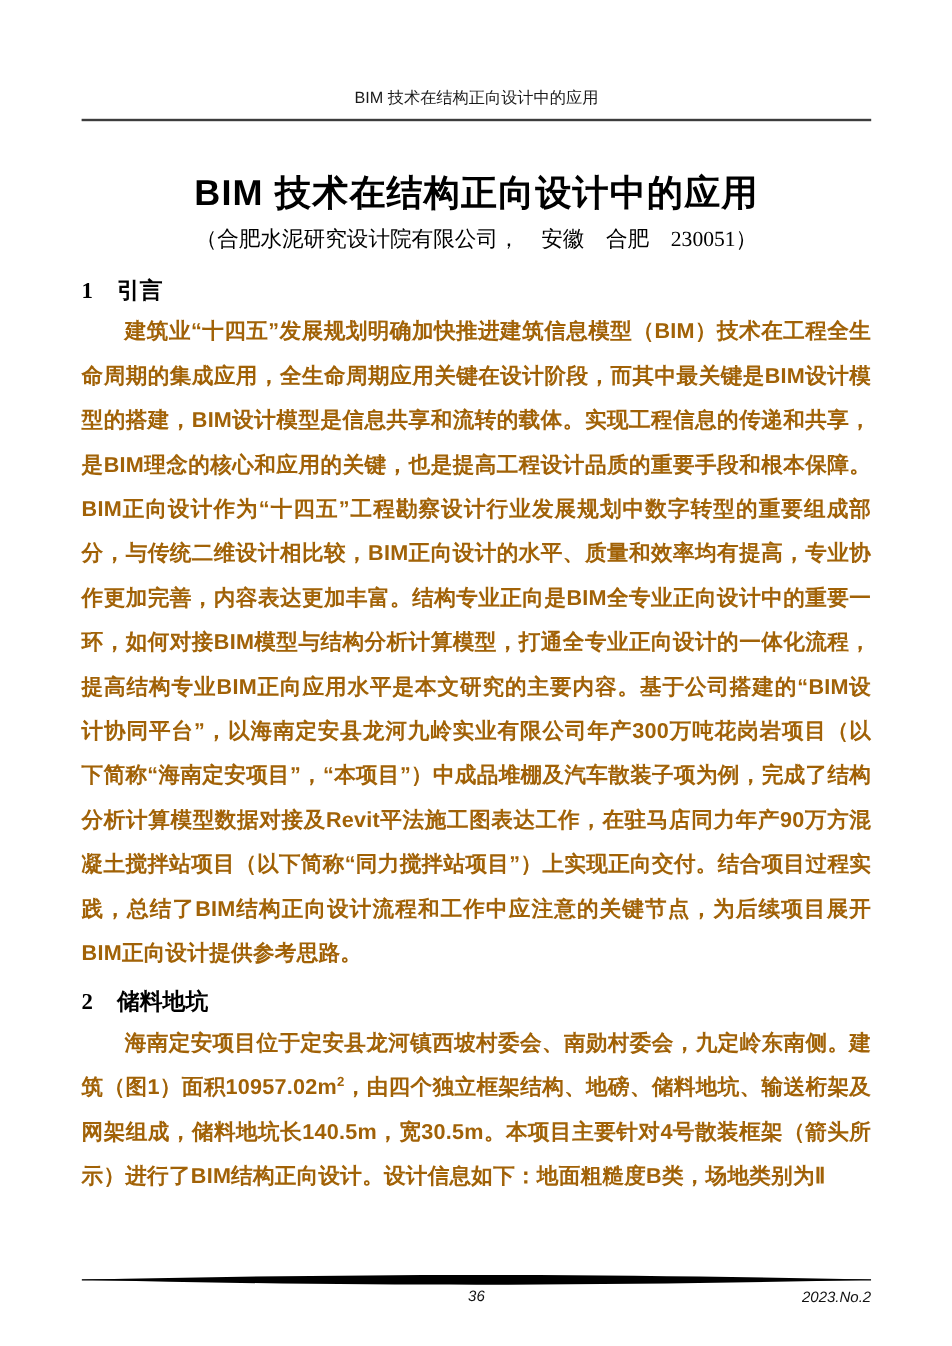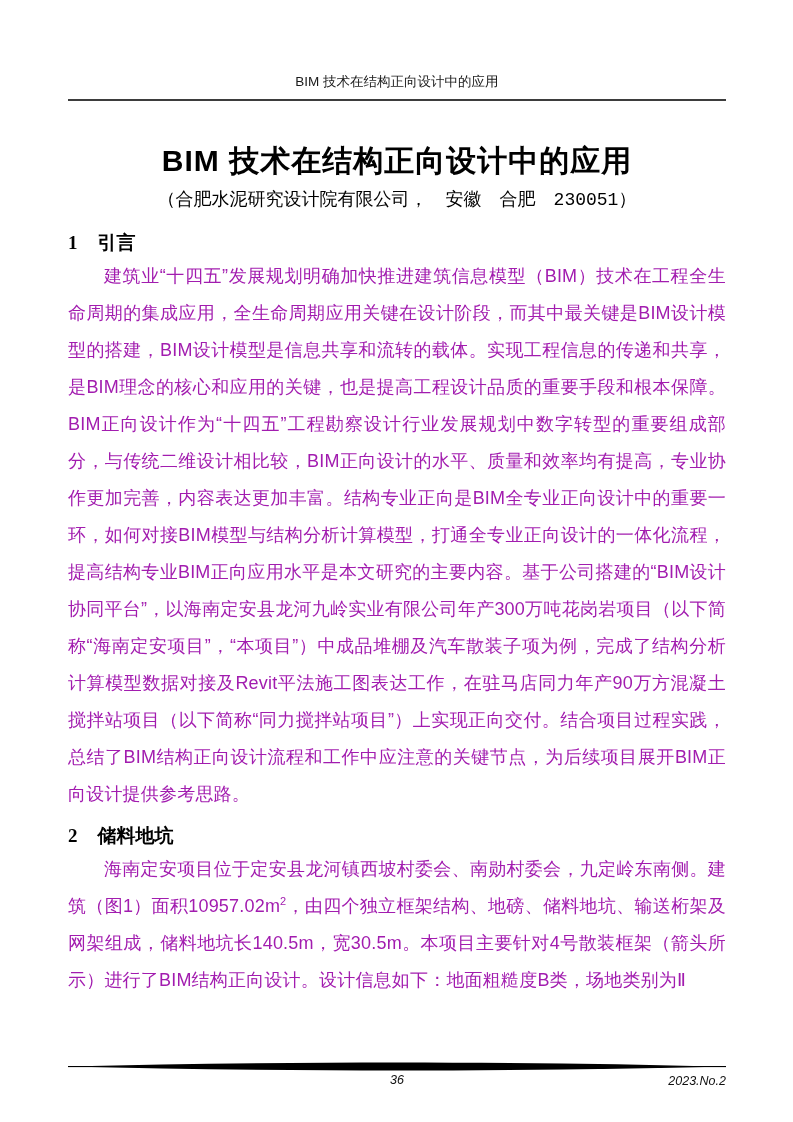--- a/index.html
+++ b/index.html
@@ -40,43 +40,44 @@
     margin-top: 19px;
     text-align: center;
     font-size: 17px;
     font-family: "DejaVu Serif", "Liberation Serif", serif;
     letter-spacing: 2px;
   }
   .affiliation {
     margin-top: 5px;
     text-align: center;
     font-size: 18px;
-    font-family: Liberation Mono, monospace;
+    font-family: Liberation Serif, serif;
   }
   .section-heading {
     margin-top: 17px;
     font-size: 19px;
     font-weight: 700;
     line-height: 30px;
     display: flex;
     align-items: baseline;
   }
   .section-heading .sec-num {
     font-family: "Liberation Serif", serif;
     font-weight: 700;
     margin-right: 20px;
   }
   .body-para {
     font-size: 18px;
     line-height: 37px;
     text-align: justify;
     text-align-last: left;
     text-indent: 2em;
-    color: #a21caf;
+    color: #a16207;
     letter-spacing: 0.2px;
+    font-weight: bold;
   }
   .body-para sup {
     font-size: 11px;
     line-height: 0;
     vertical-align: super;
   }
   .sec2-heading { margin-top: 8px; }
   .footer {
     position: absolute;
     left: 68px;

